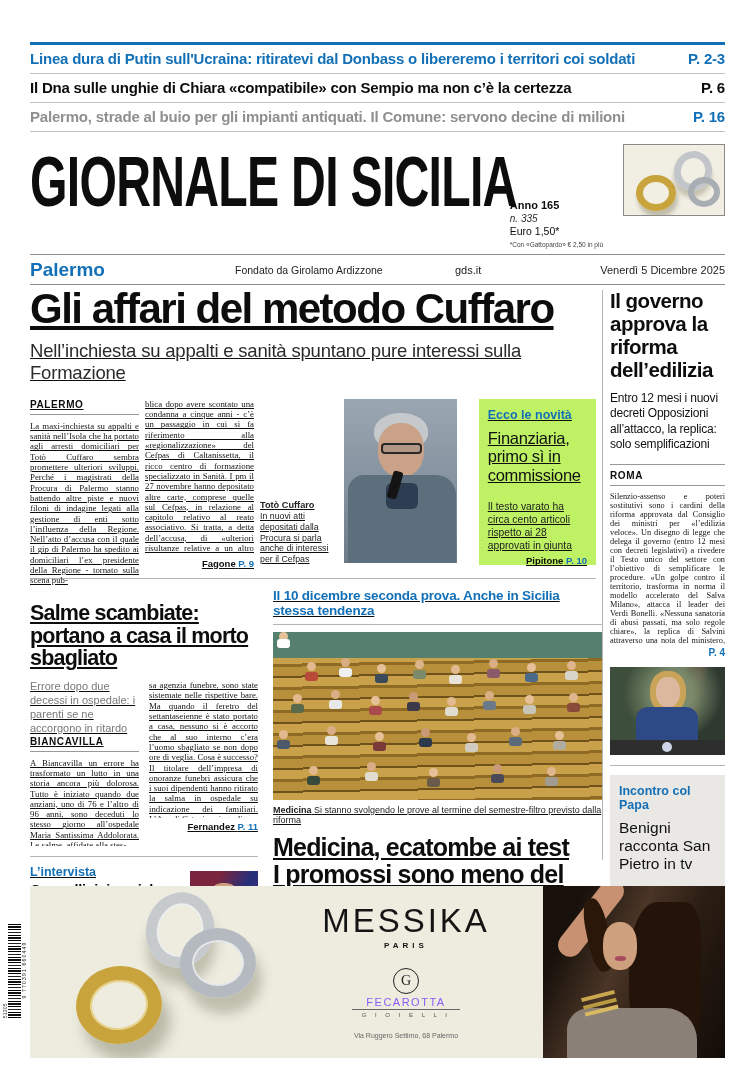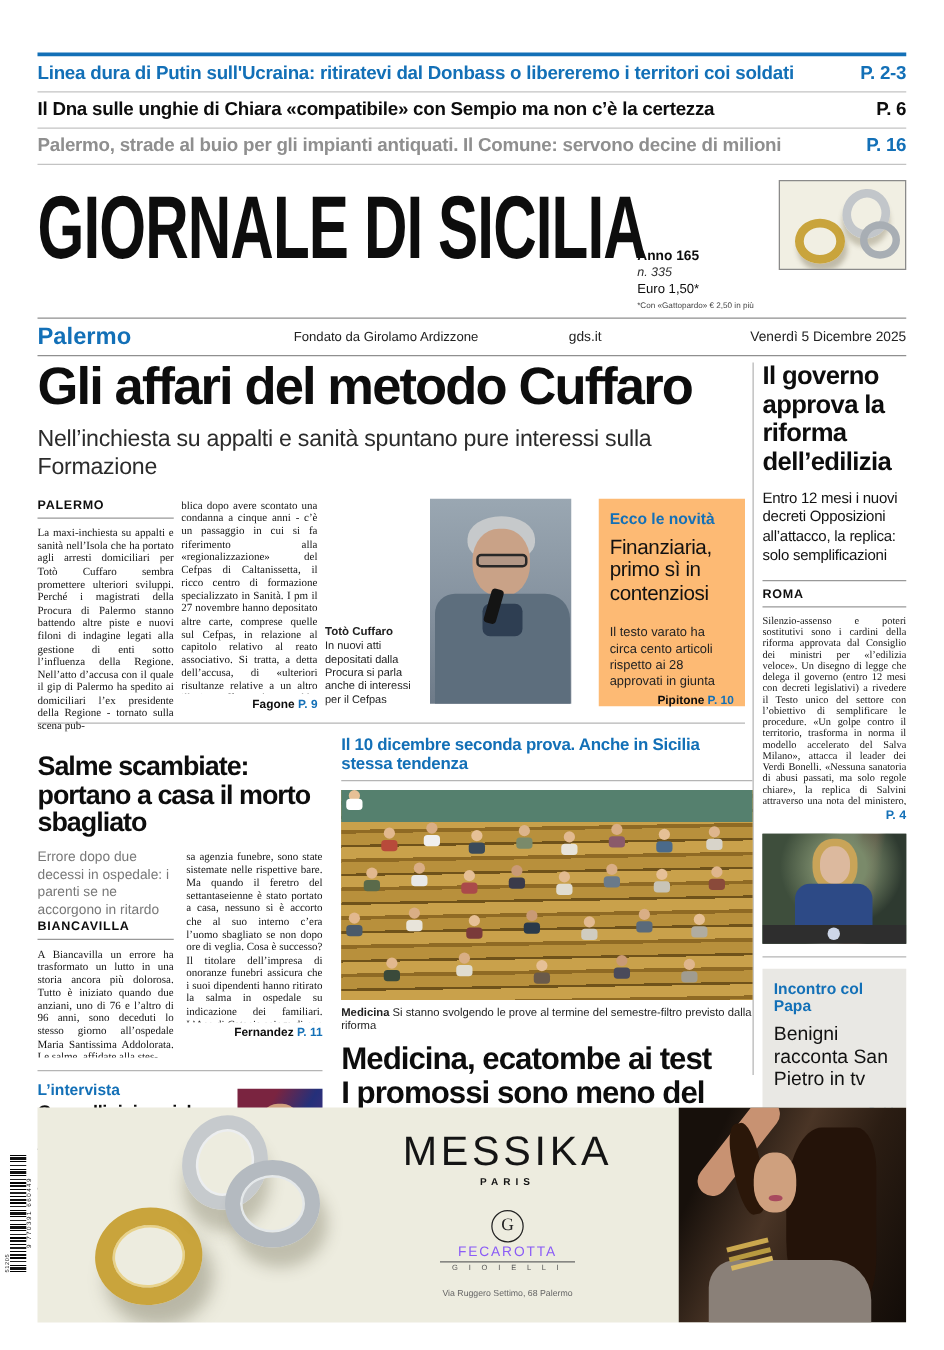--- a/index.html
+++ b/index.html
@@ -37,21 +37,21 @@
             border-top:1px solid #8f8f8f;border-bottom:1px solid #8f8f8f;
             display:flex;align-items:center;}
   .dl-edition{color:#1370b7;font-weight:bold;font-size:19px;width:205px;}
   .dl-founder{font-size:10.5px;width:220px;color:#222;}
   .dl-site{font-size:11px;width:120px;color:#222;}
   .dl-date{font-size:11px;flex:1;text-align:right;color:#222;}
 
   
   .main{position:absolute;left:30px;top:288px;width:695px;height:574px;}
   .rail-divider{position:absolute;left:572px;top:2px;height:570px;width:1px;background:#b5b5b5;}
-  .main-left{position:absolute;left:0;top:0;width:566px;}
+  .main-left{position:absolute;left:0;top:0;width:566px;text-decoration:underline;}
   .rail{position:absolute;left:580px;top:2px;width:115px;}
 
   .serif{font-family:"Liberation Serif",serif;font-size:8.8px;line-height:10.3px;
          text-align:justify;color:#141414;}
   .kicker{font-size:10px;font-weight:bold;letter-spacing:.6px;padding-bottom:4px;
           border-bottom:1px solid #999;margin-bottom:6px;}
   .byline{text-align:right;font-size:9.5px;font-weight:bold;margin-top:3px;}
   .pg{color:#1370b7;font-weight:bold;}
 
   .lead-h{font-size:42px;font-weight:bold;letter-spacing:-1.5px;line-height:1.02;margin:0 0 9px;}
@@ -63,21 +63,21 @@
   .cap-title{font-weight:bold;font-size:9.2px;}
   .lead-photo{width:116px;height:164px;position:relative;overflow:hidden;
               background:linear-gradient(180deg,#9aa7b2,#84919e 55%,#6d7a88);}
   .cf-hair{position:absolute;left:30px;top:14px;width:54px;height:36px;border-radius:50% 50% 42% 42%;background:#c6c9cb;}
   .cf-face{position:absolute;left:34px;top:24px;width:46px;height:54px;border-radius:46%;background:#c9a287;}
   .cf-glasses{position:absolute;left:37px;top:44px;width:41px;height:11px;border:2px solid #282828;
               border-radius:4px;background:rgba(110,120,130,.25);box-sizing:border-box;}
   .cf-body{position:absolute;left:4px;top:76px;width:108px;height:88px;border-radius:16px 20px 0 0;background:#5d6e7d;}
   .cf-sweater{position:absolute;left:42px;top:84px;width:32px;height:26px;background:#2e3e52;border-radius:6px;}
   .cf-mic{position:absolute;left:46px;top:72px;width:10px;height:28px;background:#141414;border-radius:3px;transform:rotate(16deg);}
-  .lead-box{width:120px;height:166px;background:#fdba74;padding:9px;box-sizing:border-box;margin-left:16px;}
+  .lead-box{width:120px;height:166px;background:#bef264;padding:9px;box-sizing:border-box;margin-left:16px;}
   .box-kicker{color:#1370b7;font-weight:bold;font-size:12.5px;margin-bottom:7px;}
   .box-h{font-size:16.5px;line-height:1.12;letter-spacing:-0.3px;font-weight:400;color:#111;}
   .box-body{font-size:10.3px;line-height:1.27;margin-top:16px;color:#222;}
 
   .main-hr{border:0;border-top:1px solid #b5b5b5;margin:11px 0 8px;}
 
   .second-row{display:flex;}
   .left-block{width:228px;}
   .block-divider{width:1px;background:#b5b5b5;margin:2px 8px 0 7px;}
   .mid-block{width:329px;}
@@ -248,21 +248,21 @@
         <div class="lead-photo">
           <div class="cf-hair"></div>
           <div class="cf-face"></div>
           <div class="cf-glasses"></div>
           <div class="cf-body"></div>
           <div class="cf-sweater"></div>
           <div class="cf-mic"></div>
         </div>
         <div class="lead-box">
           <div class="box-kicker">Ecco le novità</div>
-          <div class="box-h">Finanziaria, primo sì in contenziosi</div>
+          <div class="box-h">Finanziaria, primo sì in commissione</div>
           <div class="box-body">Il testo varato ha circa cento articoli rispetto ai 28 approvati in giunta</div>
           <div class="byline">
             <span>Pipitone</span>
             <span class="pg">P. 10</span>
           </div>
         </div>
       </div>
 
       <hr class="main-hr">
 

